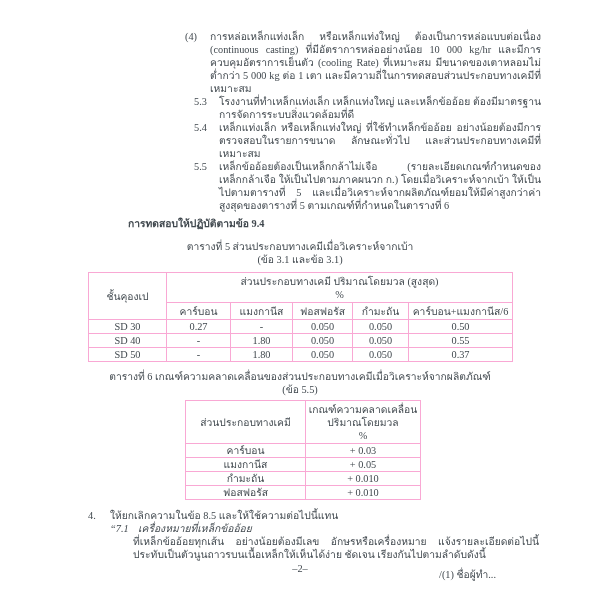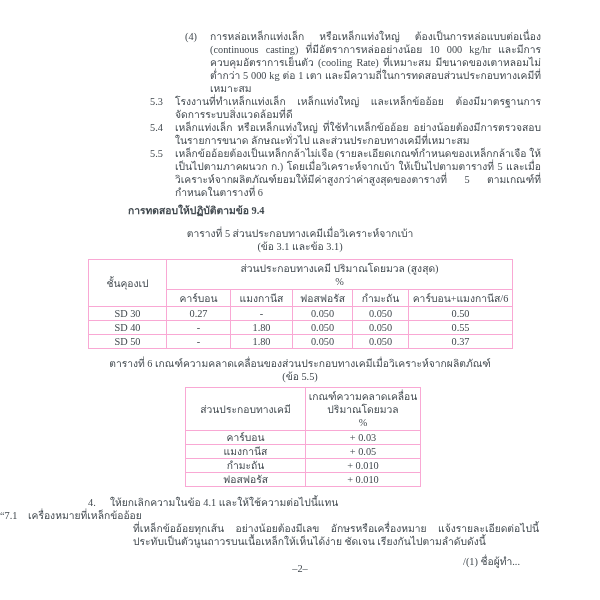--- a/index.html
+++ b/index.html
@@ -13,21 +13,21 @@
   .flow { padding-top:30px; }
 
   .li { display:flex; }
   .li .marker { flex:0 0 auto; }
   .li .li-text { flex:1 1 auto; text-align:justify; }
 
   .li-sub4 { margin-left:185px; width:356px; }
   .li-sub4 .marker { width:25px; }
 
   .li-clause { margin-left:150px; width:391px; }
-  .li-clause .marker { width:25px; }
+  .li-clause .marker { width:25px;margin-left:44px; }
 
   .test-note { margin-left:128px; margin-top:5px;font-weight:bold; }
 
   .tbl-caption { text-align:center; }
   .cap-t5 { margin-top:10px; }
   .cap-t6 { margin-top:8px; }
 
   table { border-collapse:collapse; table-layout:fixed; }
   td { border:1px solid #f9a8d4; text-align:center; vertical-align:middle; padding:0 2px; overflow:hidden; }
 
@@ -36,26 +36,26 @@
   .t5 .sub-hd td { height:16px; }
   .t5 .data-row td { height:13px; }
   .t6 { margin:4px 0 0 185px; width:235px; }
   .t6 .hd td { height:42px; }
   .t6 .data-row td { height:13px; }
   .hd-line { line-height:13px; }
 
   .li-main4 { margin-top:9px; margin-left:88px; width:452px; }
   .li-main4 .marker { width:22px; }
 
-  .li-71 { width:430px; }
+  .li-71 { margin-left:110px; width:430px;font-style:italic; }
   .li-71 .marker { width:28px; }
 
   .body-71 { margin-left:133px; width:406px; text-align:justify; }
 
-  .continuation { margin-top:7px; text-align:right; padding-right:80px; }
+  .continuation { margin-top:7px; text-align:right; padding-right:104px; }
 
   .footer { position:absolute; left:0; right:0; top:562px; text-align:center; }
 </style>
 </head>
 <body>
 
 <div class="page">
   <div class="flow">
 
     <div class="li li-sub4">
@@ -165,21 +165,21 @@
         </tr>
         <tr class="data-row">
           <td>ฟอสฟอรัส</td>
           <td>+ 0.010</td>
         </tr>
       </tbody>
     </table>
 
     <div class="li li-main4">
       <span class="marker">4.</span>
-      <span class="li-text">ให้ยกเลิกความในข้อ 4.1 และให้ใช้ความต่อไปนี้แทน</span>
+      <span class="li-text">ให้ยกเลิกความในข้อ 8.5 และให้ใช้ความต่อไปนี้แทน</span>
     </div>
 
     <div class="li li-71">
       <span class="marker">“7.1</span>
       <span class="li-text">เครื่องหมายที่เหล็กข้ออ้อย</span>
     </div>
 
     <div class="body-71">ที่เหล็กข้ออ้อยทุกเส้น อย่างน้อยต้องมีเลข อักษรหรือเครื่องหมาย แจ้งรายละเอียดต่อไปนี้ประทับเป็นตัวนูนถาวรบนเนื้อเหล็กให้เห็นได้ง่าย ชัดเจน เรียงกันไปตามลำดับดังนี้</div>
 
     <div class="continuation">/(1)  ชื่อผู้ทำ...</div>

